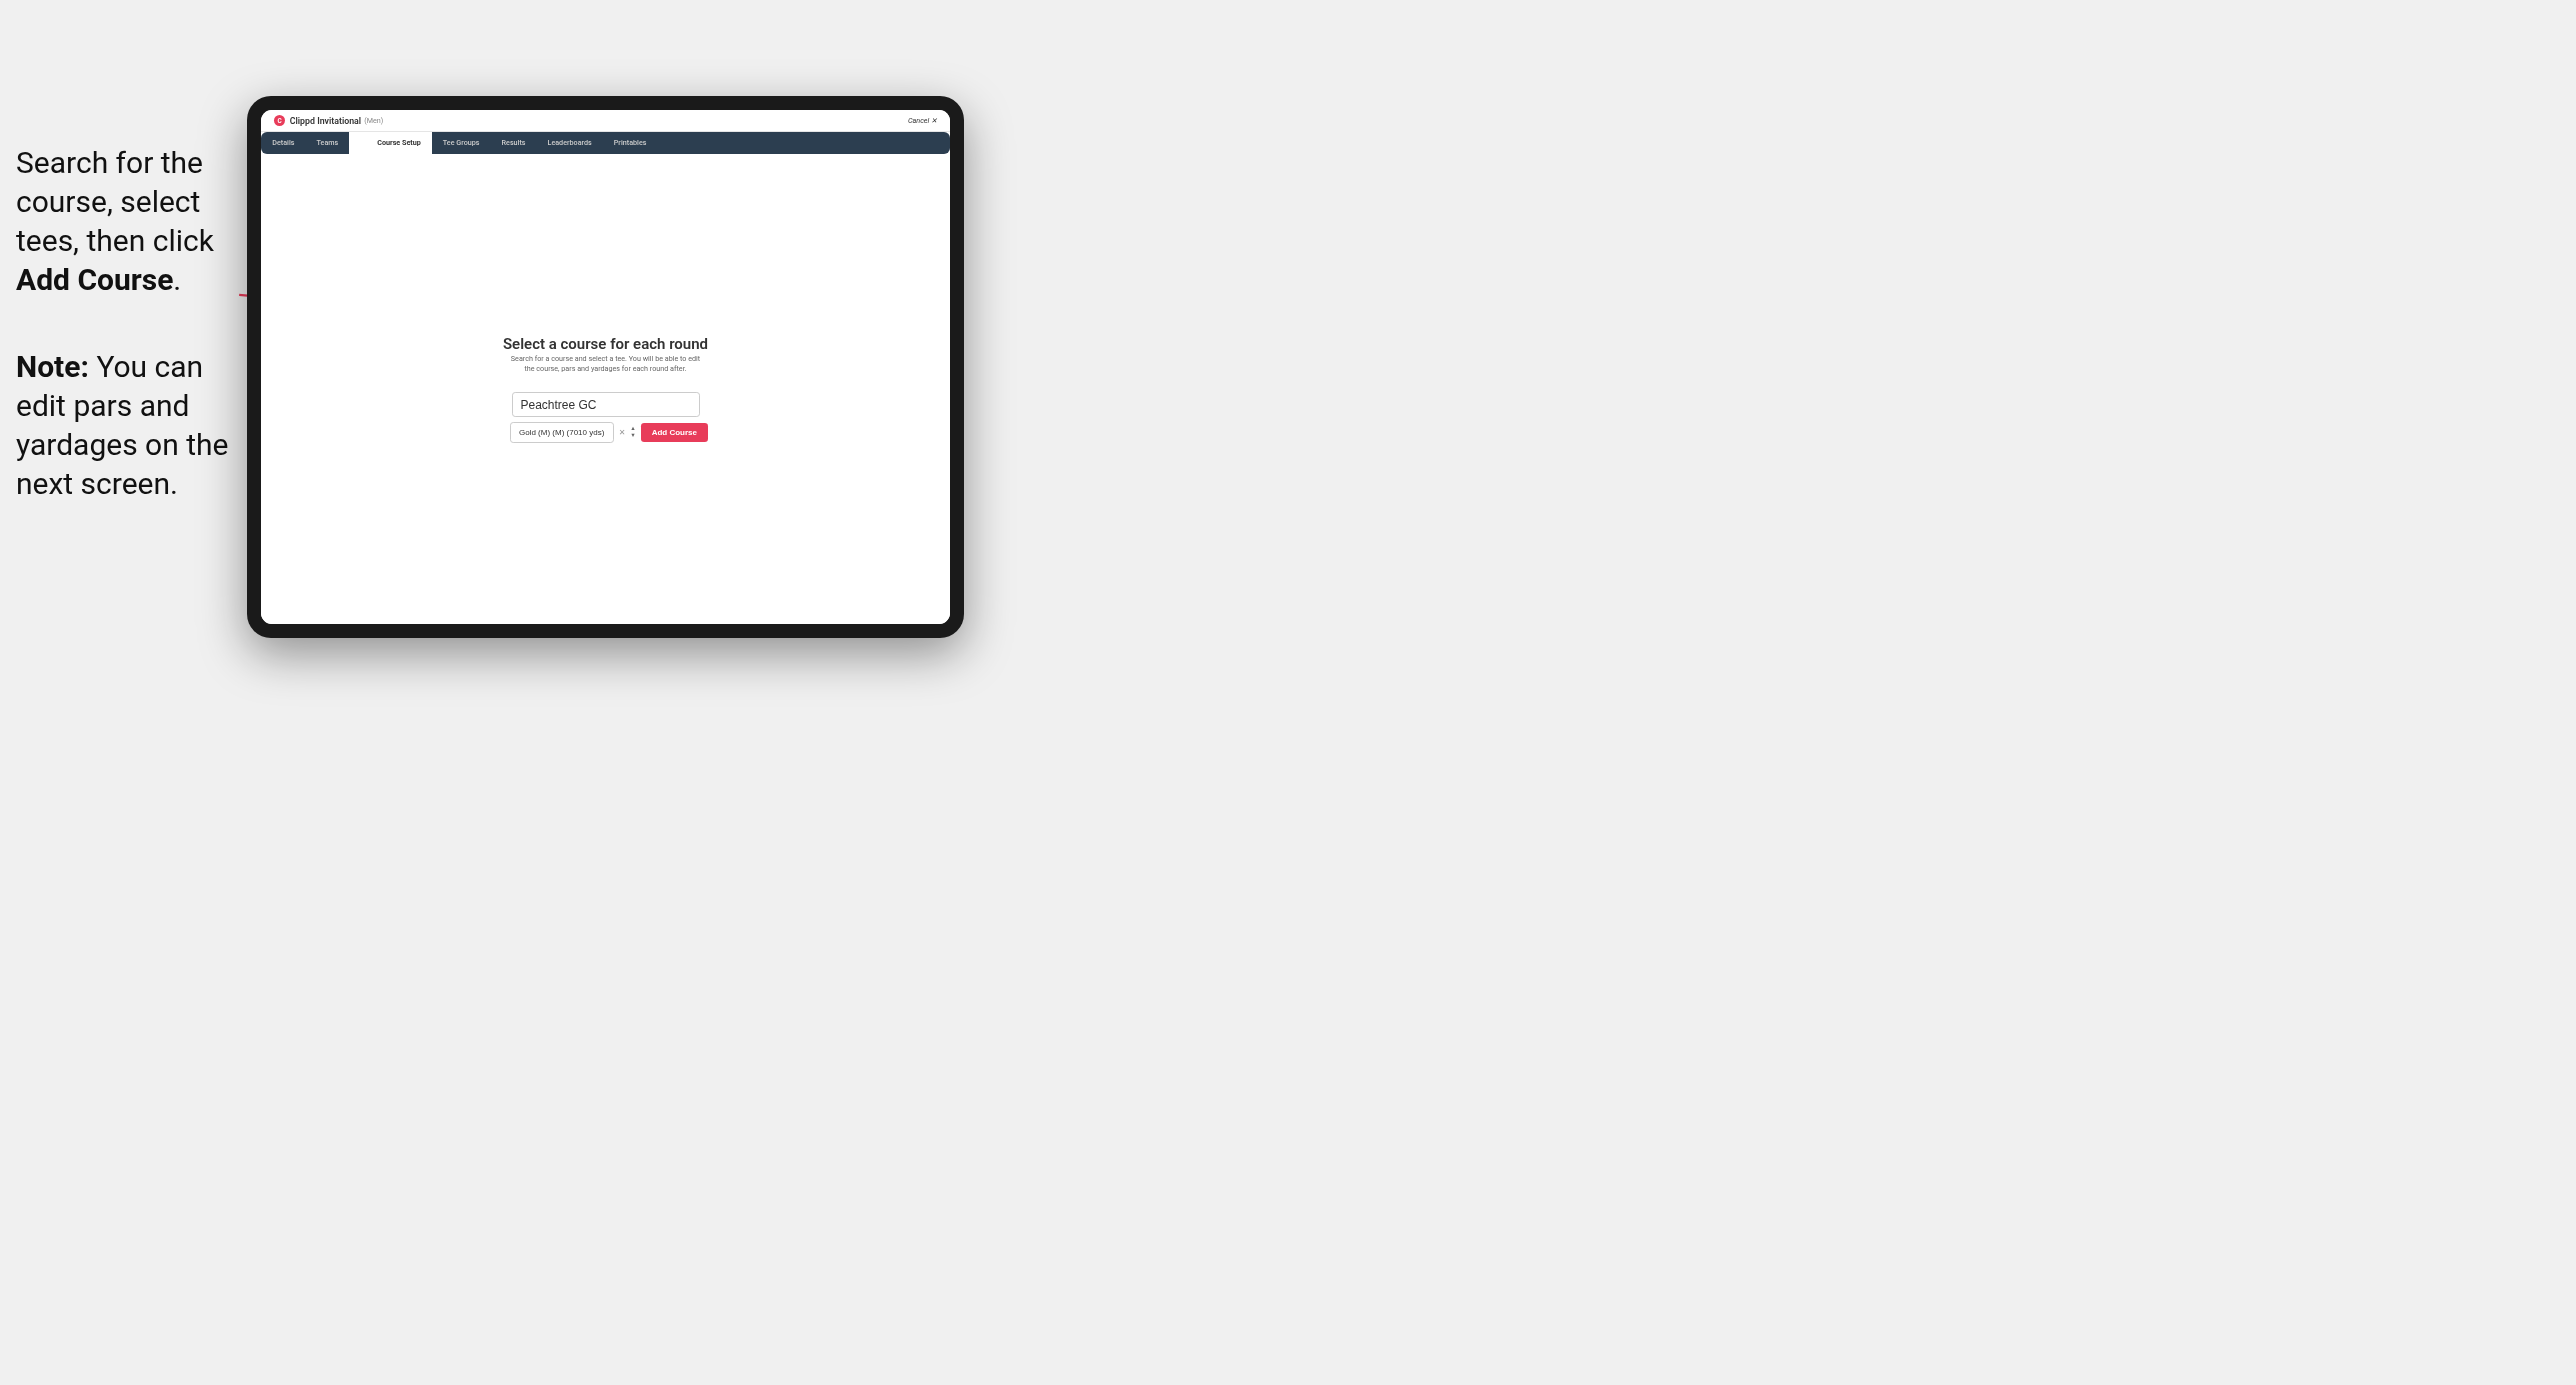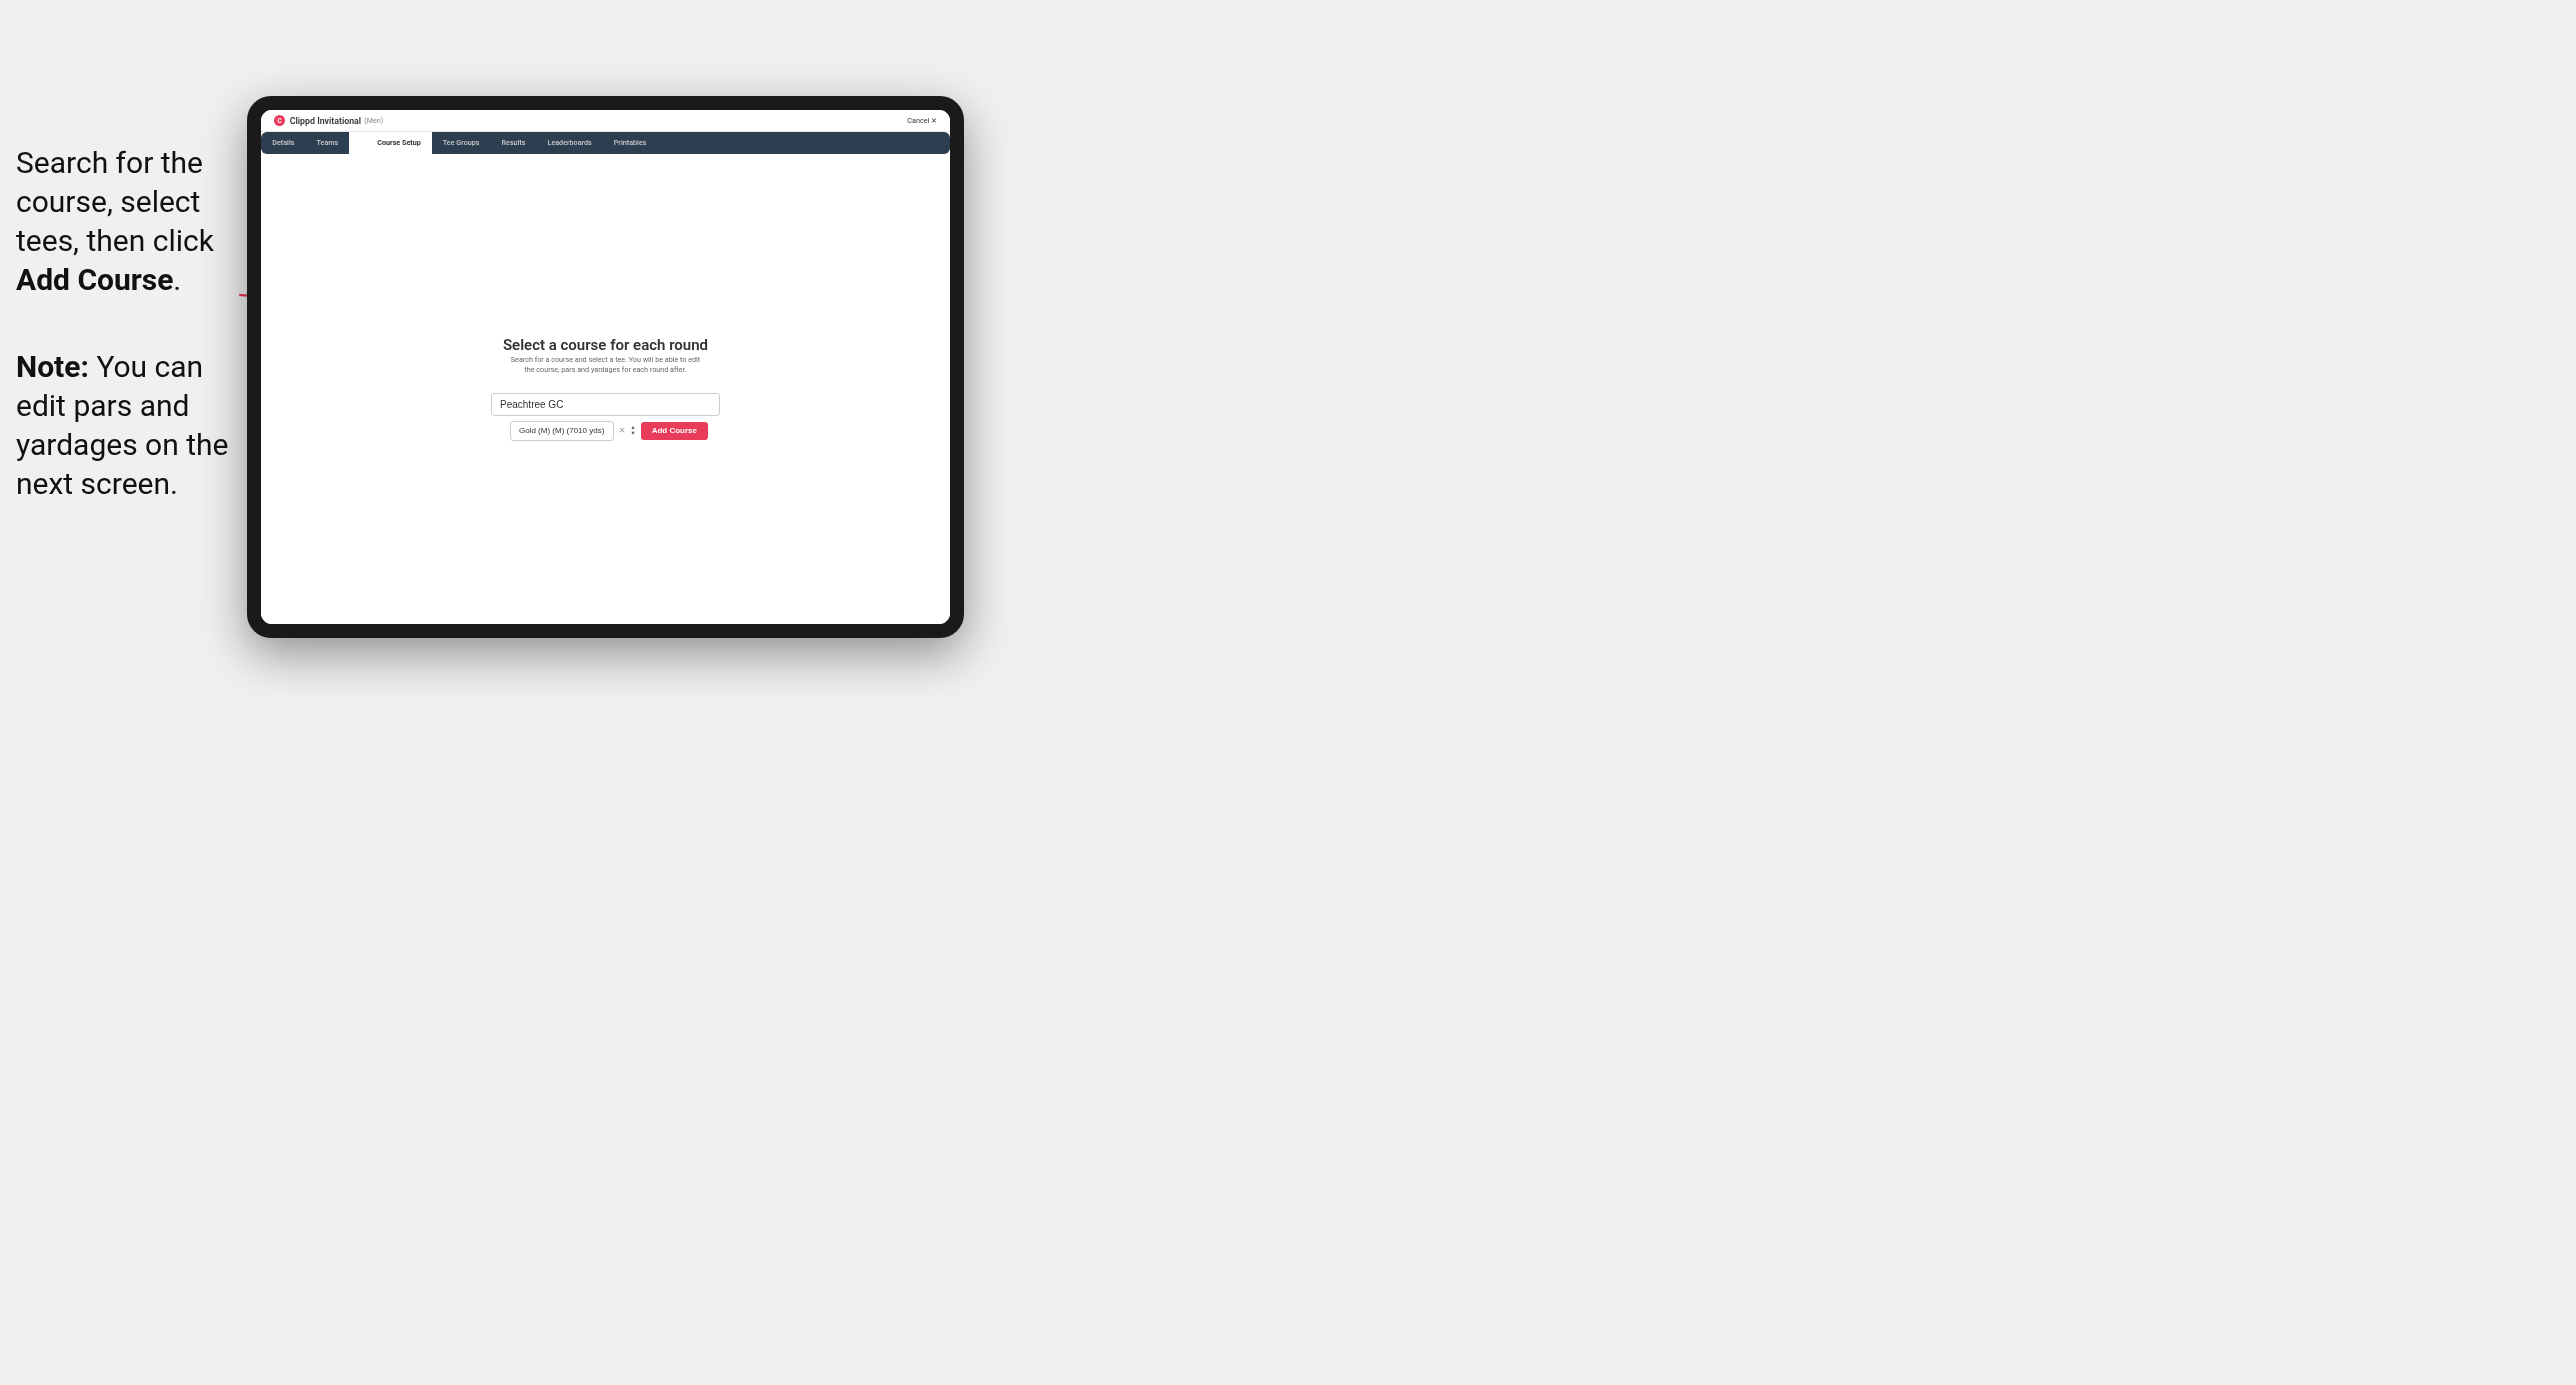--- a/index.html
+++ b/index.html
@@ -148,20 +148,21 @@
     .tournament-tag {
       font-size: 7.2px;
       color: #888;
       margin-left: 3.2px;
     }
     .cancel-btn {
       margin-left: auto;
       font-size: 7.2px;
       color: #333;
       cursor: pointer;
+      font-style: italic;
     }
 
     
     .tab-nav {
       display: flex;
       background: #2c3e50;
       flex-shrink: 0;
       border-radius: 6px;
     }
     .tab-item {
@@ -198,25 +199,25 @@
     .course-select-desc {
       font-size: 7.2px;
       color: #666;
       text-align: center;
       max-width: 191px;
       line-height: 1.4;
       margin-bottom: 18px;
     }
 
     .search-input {
-      width: 229px;
+      width: 188px;
       padding: 4.8px 8px;
       border: 0.8px solid #ccc;
       border-radius: 3.2px;
-      font-size: 10px;
+      font-size: 12px;
       color: #333;
       margin-bottom: 4.8px;
       outline: none;
     }
 
     .tee-select-row {
       display: flex;
       align-items: center;
       gap: 4.8px;
       width: 191px;

